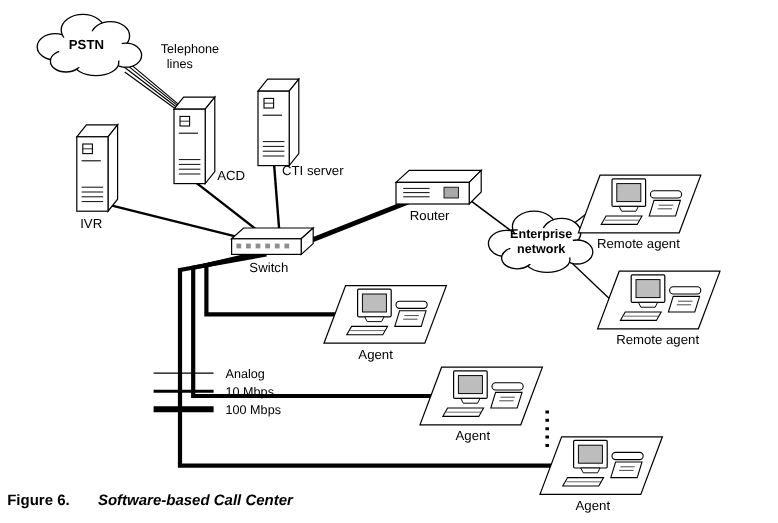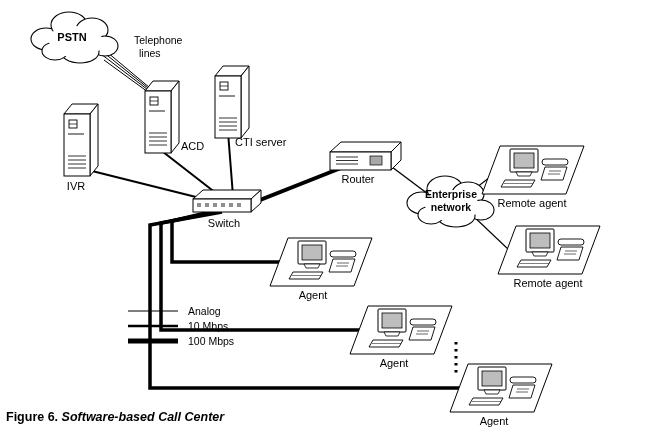--- a/index.html
+++ b/index.html
@@ -21,21 +21,21 @@
   svg text.small { font-size: 10.5px; }
   #caption {
     position: absolute;
     left: 6px;
     top: 410px;
     font-size: 12.5px;
     color: #000;
     white-space: nowrap;
   }
   #caption .fig { font-weight: bold; }
-  #caption .ttl { font-style: italic; font-weight: 600; }
+  #caption .ttl { font-style: italic; font-weight: 600; margin-left: 20px; }
 </style>
 </head>
 <body>
 
 <div id="stage">
 <svg width="648" height="436" viewBox="0 0 648 436">
   <defs>
 
     <g id="tower">
       <polygon points="0,10 8,0 34,0 26,10" fill="#fff" stroke="#000" stroke-width="1"></polygon>

